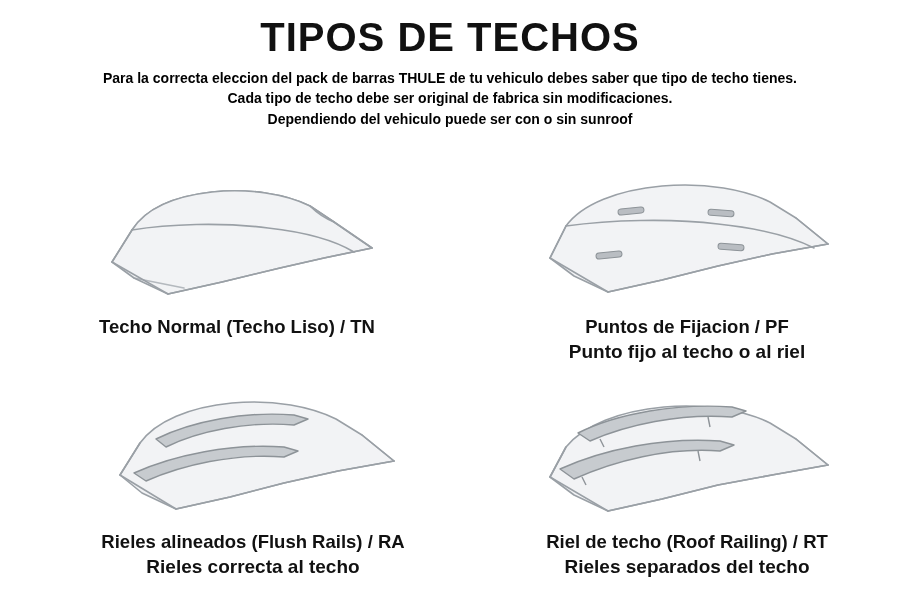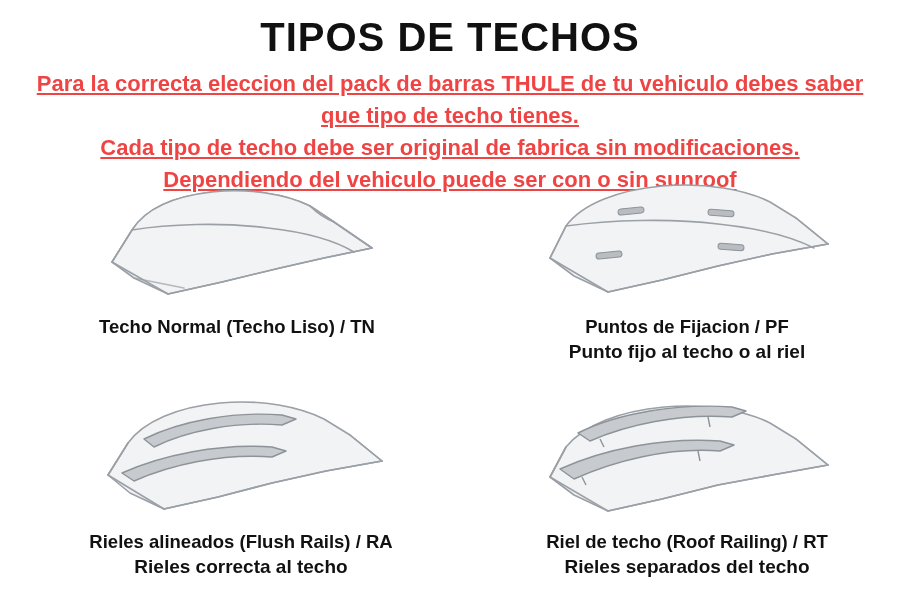--- a/index.html
+++ b/index.html
@@ -29,42 +29,41 @@
     margin: 16px 0 0 0;
     line-height: 1.05;
     color: #111111;
   }
   .subtitle-block {
     text-align: center;
     margin-top: 10px;
     padding: 0 18px;
   }
   .subtitle-line {
-    font-size: 22px;
+    font-size: 14px;
     font-weight: bold;
     line-height: 1.45;
-    color: #ef4444;
-    text-decoration: underline;
+    color: #000000;
   }
   .grid {
     position: absolute;
     top: 150px;
     left: 0;
     width: 900px;
     height: 440px;
   }
   .cell {
     position: absolute;
     width: 450px;
     height: 215px;
     padding-left: 12px;
   }
   .cell-tn { left: 0px;   top: 0px; }
   .cell-pf { left: 450px; top: 0px; }
-  .cell-ra { left: 4px;   top: 215px; }
+  .cell-ra { left: 16px;   top: 215px; }
   .cell-rt { left: 450px; top: 215px; }
 
   .art {
     position: relative;
     width: 450px;
     height: 148px;
   }
   .art svg {
     display: block;
     margin: 0 auto;

